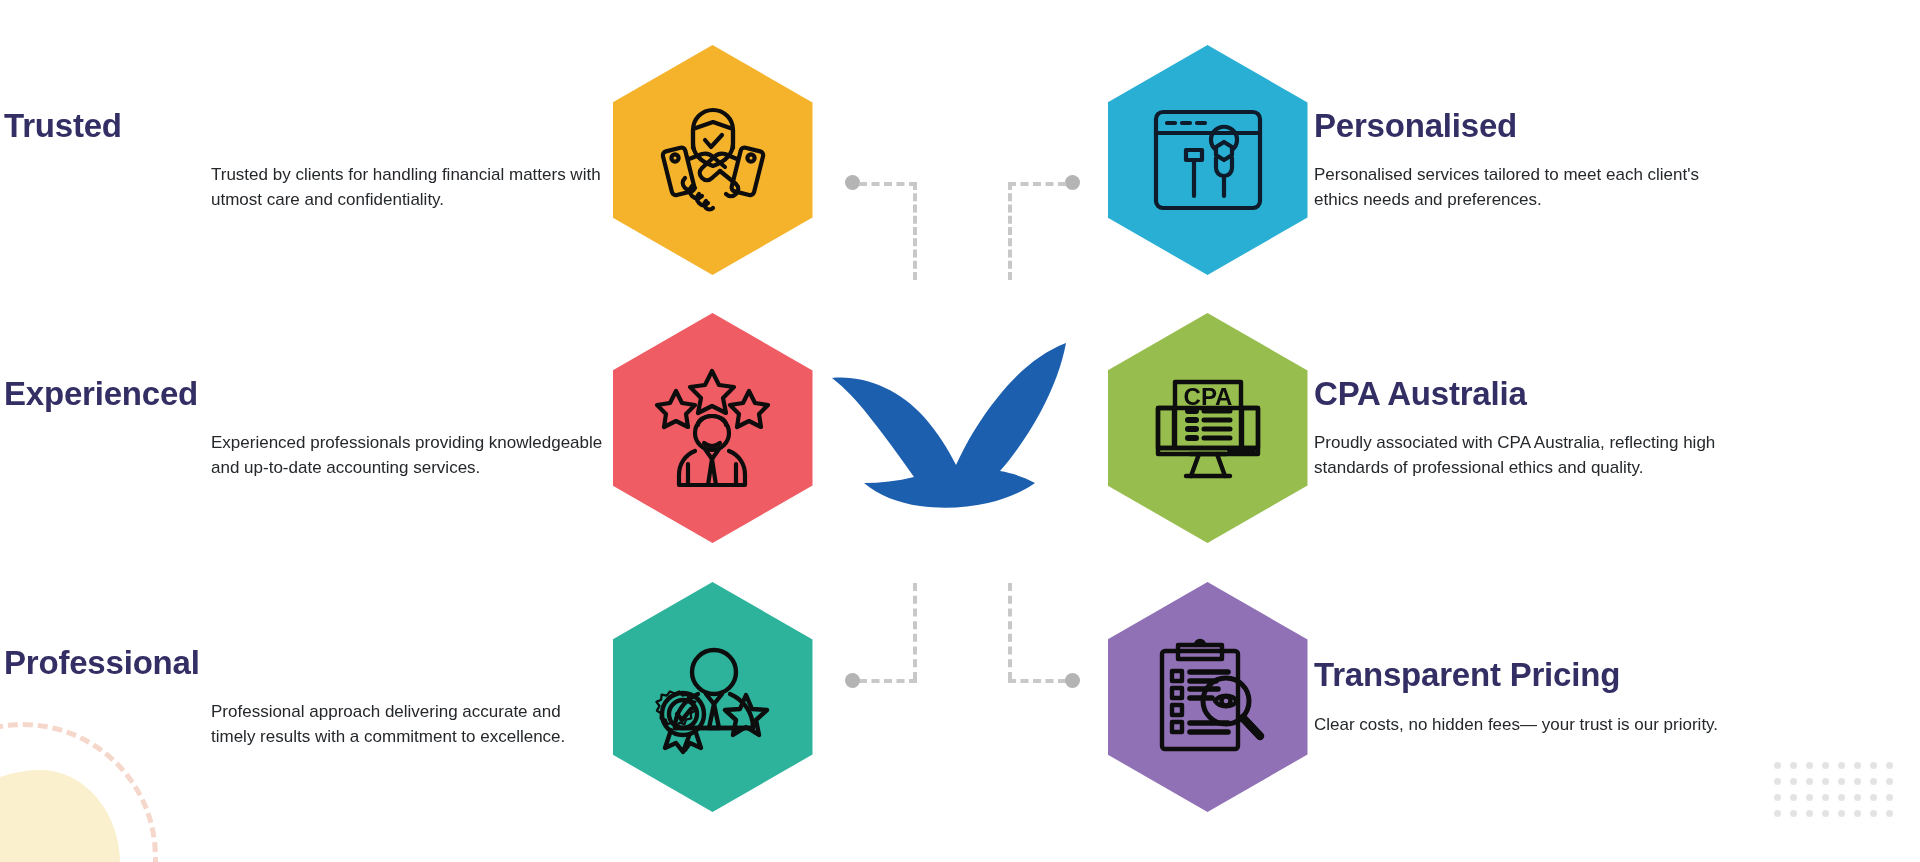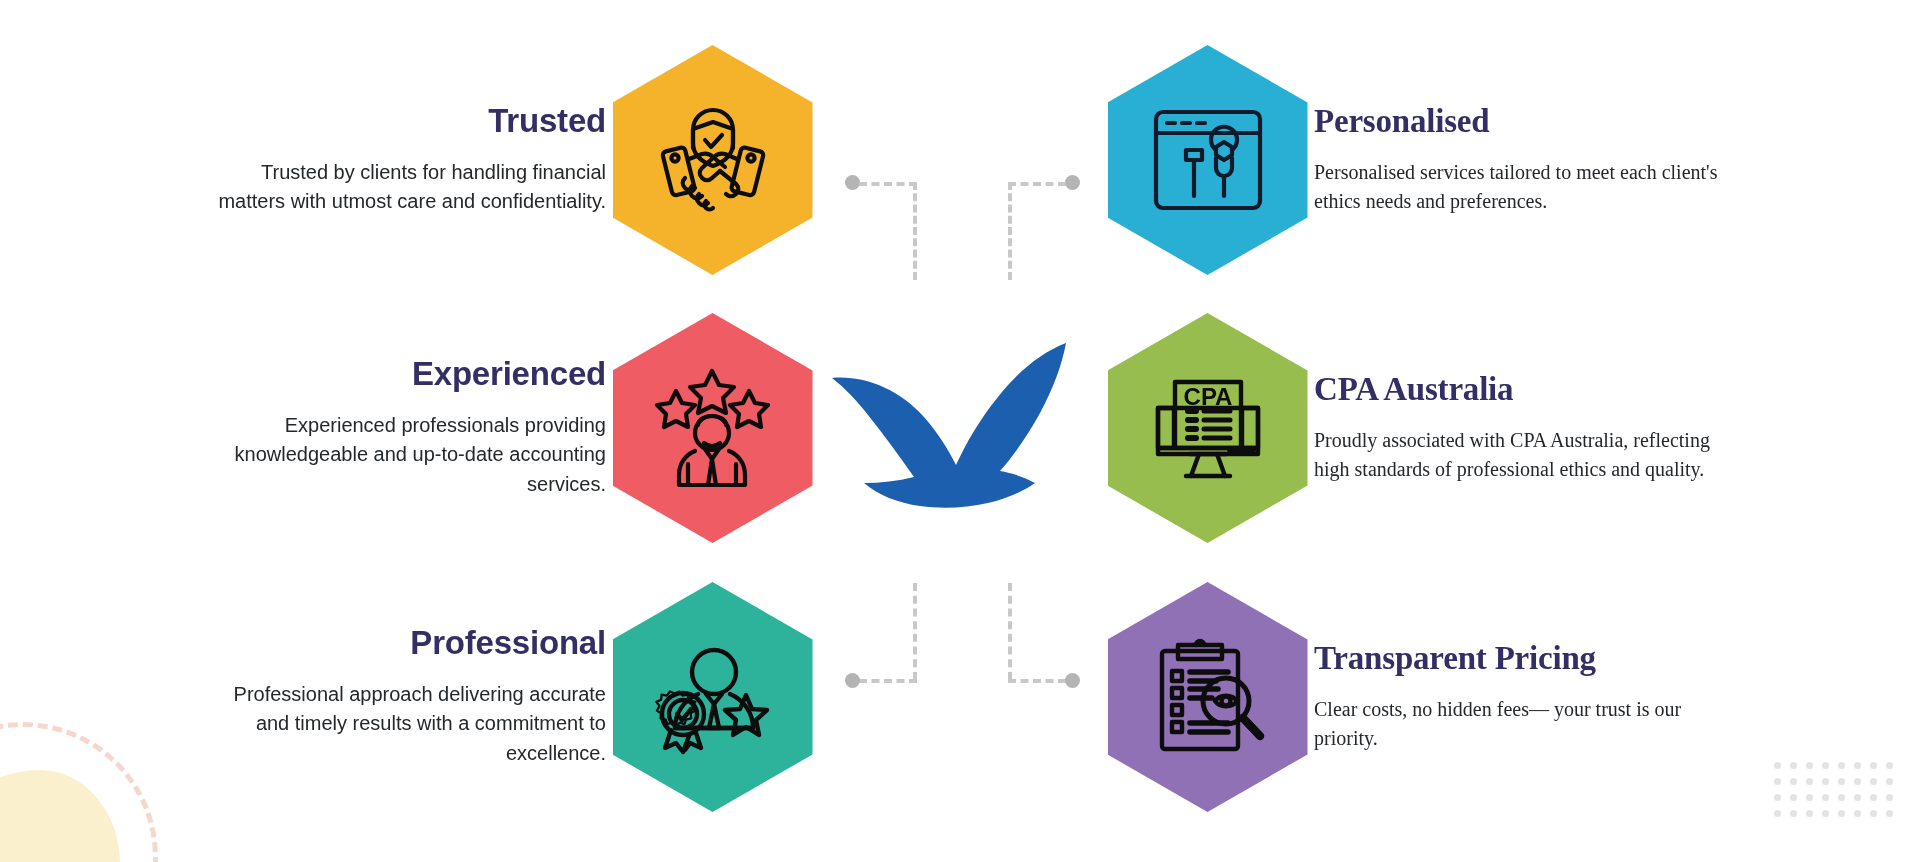--- a/index.html
+++ b/index.html
@@ -50,34 +50,34 @@
     display:grid;
     grid-template-columns:1fr 205px 290px 205px 1fr;
     align-items:center;
   }
   #row-top{top:35px;}
   #row-mid{top:303px;}
   #row-bottom{top:572px;}
 
   
   .txt{padding:0 4px;}
-  .txt.right{text-align:right;}
-  .txt.left{text-align:left;font-family:Liberation Serif, serif;}
+  .txt.right{text-align:left;}
+  .txt.left{text-align:left;}
 
   .txt h3{
     margin:0 0 18px 0;
     font-size:33px;
     font-weight:bold;
     color:#332e63;
     letter-spacing:-0.2px;
     line-height:1.1;
   }
   .txt p{
     margin:0;
-    font-size:20px;
+    font-size:17px;
     line-height:1.48;
     color:#25282b;
     font-weight:normal;
   }
   .txt.right p{margin-left:auto;max-width:395px;}
   .txt.left p{margin-right:auto;max-width:420px;}
   .txt.right h3{margin-right:0;}
 
   
   .hexcell{display:flex;align-items:center;justify-content:center;}

